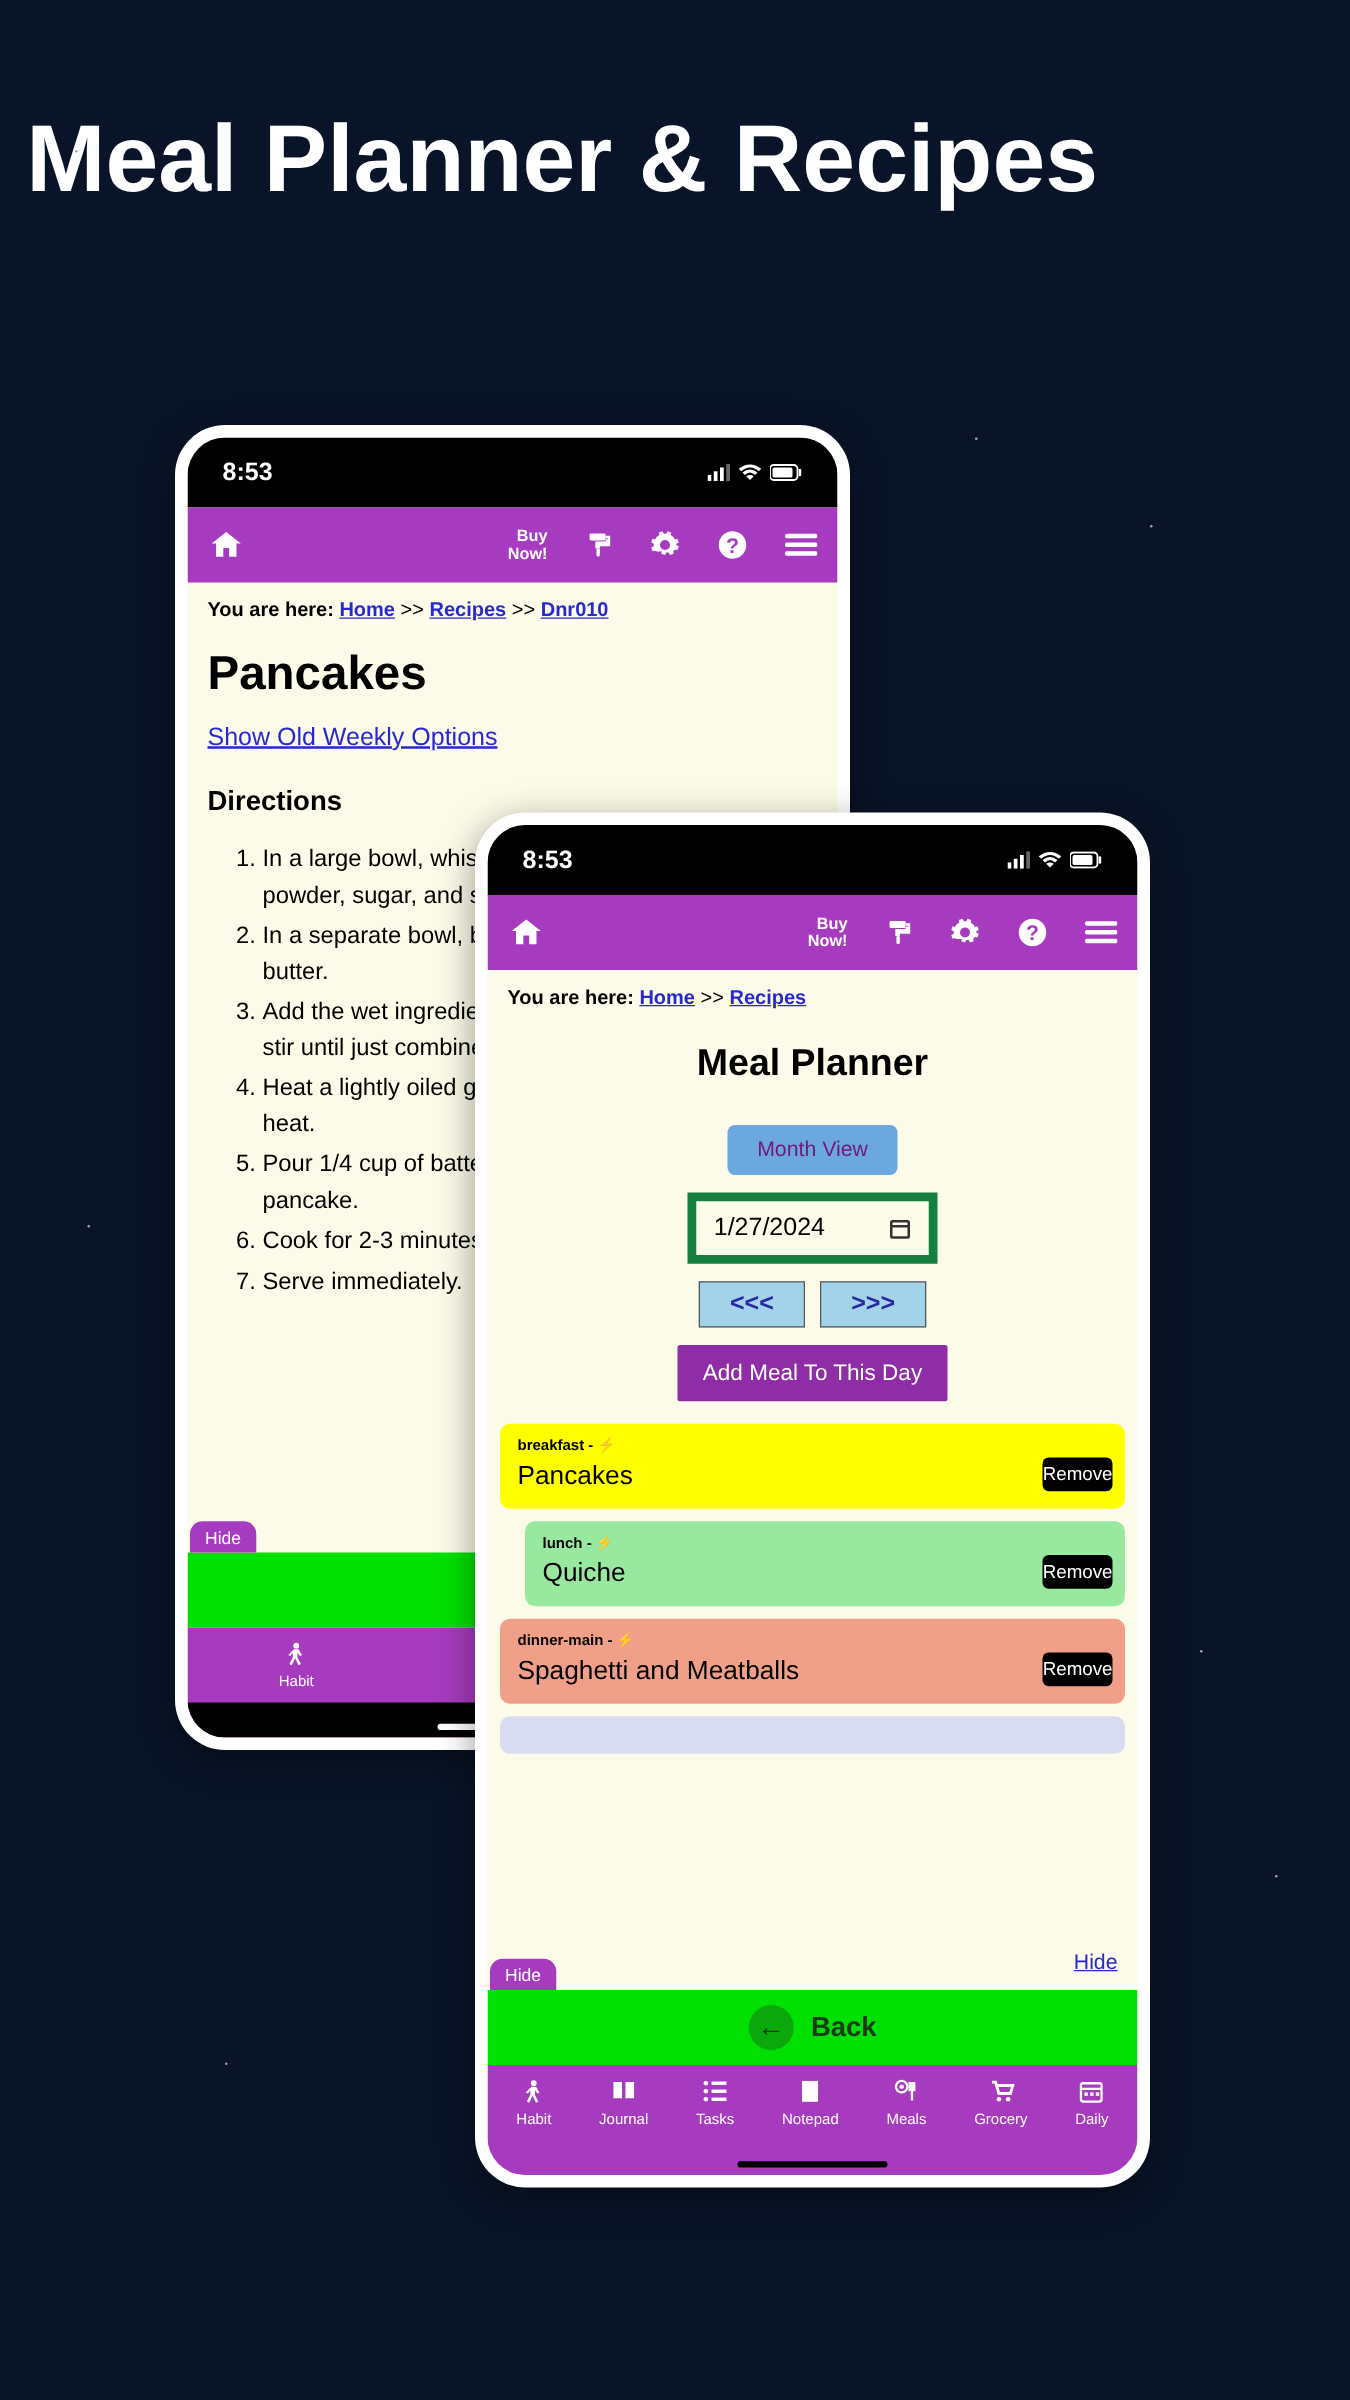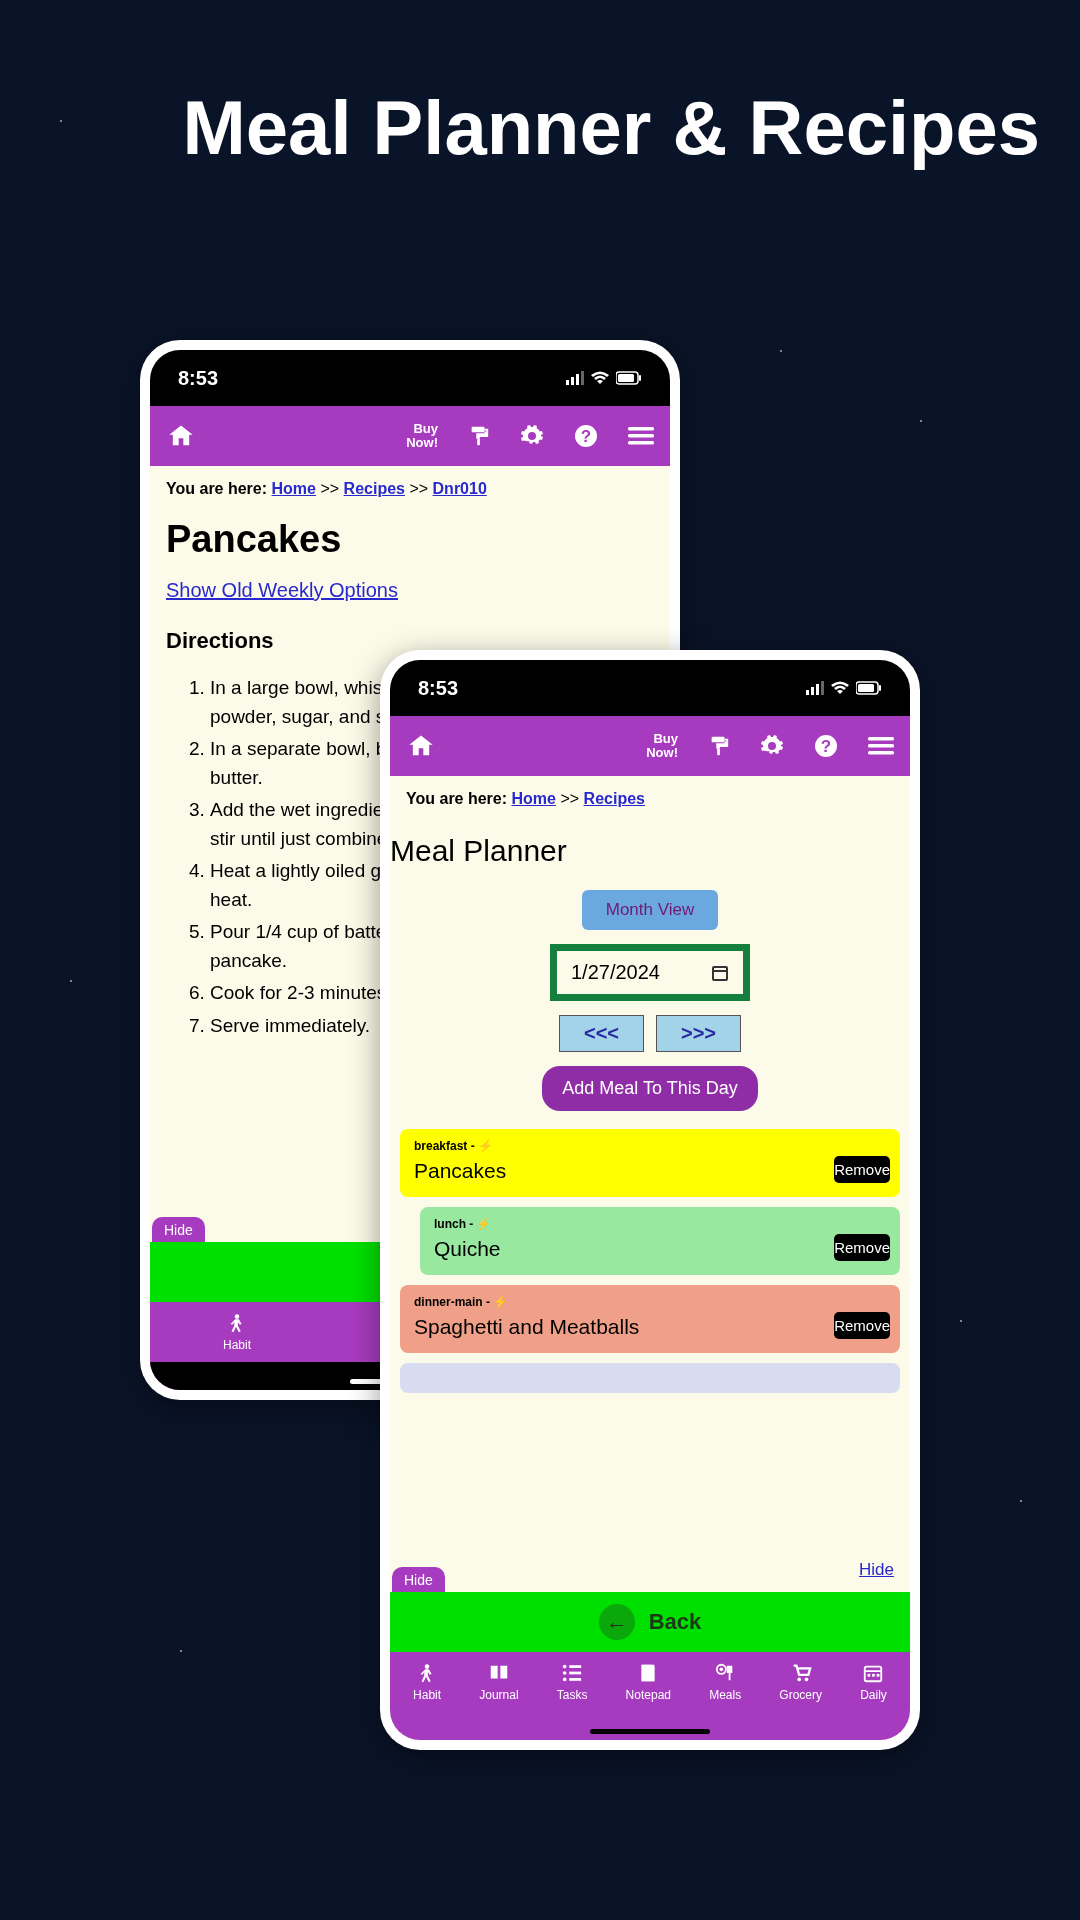--- a/index.html
+++ b/index.html
@@ -9,22 +9,22 @@
     width: 1080px;
     height: 1920px;
     position: relative;
     overflow: hidden;
   }
   .star { position: absolute; width: 2px; height: 2px; background: #aaa; border-radius: 50%; }
   .page-title {
     color: #fff;
     font-size: 76px;
     font-weight: 600;
-    text-align: right;
-    padding: 80px 40px 40px;
+    text-align: left;
+    padding: 80px 21px 40px;
     line-height: 1.25;
   }
   .phone {
     position: absolute;
     background: #fff;
     border-radius: 40px;
     box-shadow: 0 8px 30px rgba(0,0,0,.4);
     padding: 10px;
     overflow: hidden;
   }
@@ -115,21 +115,21 @@
   }
   .home-indicator.black { background: #000; }
   
   .phone1 { left: 140px; top: 340px; width: 540px; height: 1060px; z-index: 1; }
   .phone1 .banner { bottom: 88px; }
   .phone1 .hide-tab { bottom: 148px; }
   .phone1 .bottombar { height: 88px; }
   .phone1 .home-bar { position:absolute; bottom:0; left:0; right:0; height:28px; background:#000;}
   
   .phone2 { left: 380px; top: 650px; width: 540px; height: 1100px; z-index: 2; }
-  .planner-title { font-size: 30px; font-weight: 400; margin: 12px 0 22px; }
+  .planner-title { text-align: center; font-size: 30px; font-weight: 700; margin: 12px 0 32px; }
   .controls { display: flex; flex-direction: column; align-items: center; gap: 14px; }
   .btn-monthview {
     background: #6ca8e0;
     color: #701a75;
     border: none;
     padding: 10px 24px;
     border-radius: 6px;
     font-size: 17px;
   }
   .date-input {
@@ -149,21 +149,21 @@
     padding: 6px 24px;
     font-size: 20px;
     font-weight: 700;
     color: #2828a0;
   }
   .btn-addmeal {
     background: #8e2da6;
     color: #fff;
     border: none;
     padding: 12px 20px;
-    border-radius: 18px;
+    border-radius: 2px;
     font-size: 18px;
     font-weight: 500;
   }
   .meals { padding: 18px 10px 0; display: flex; flex-direction: column; gap: 10px; }
   .meal-card { border-radius: 8px; padding: 10px 14px 14px; position: relative; }
   .meal-label { font-size: 12px; font-weight: 600; }
   .meal-name { font-size: 21px; font-weight: 500; margin-top: 6px; }
   .remove-btn {
     position: absolute;
     right: 10px; top: 27px;

